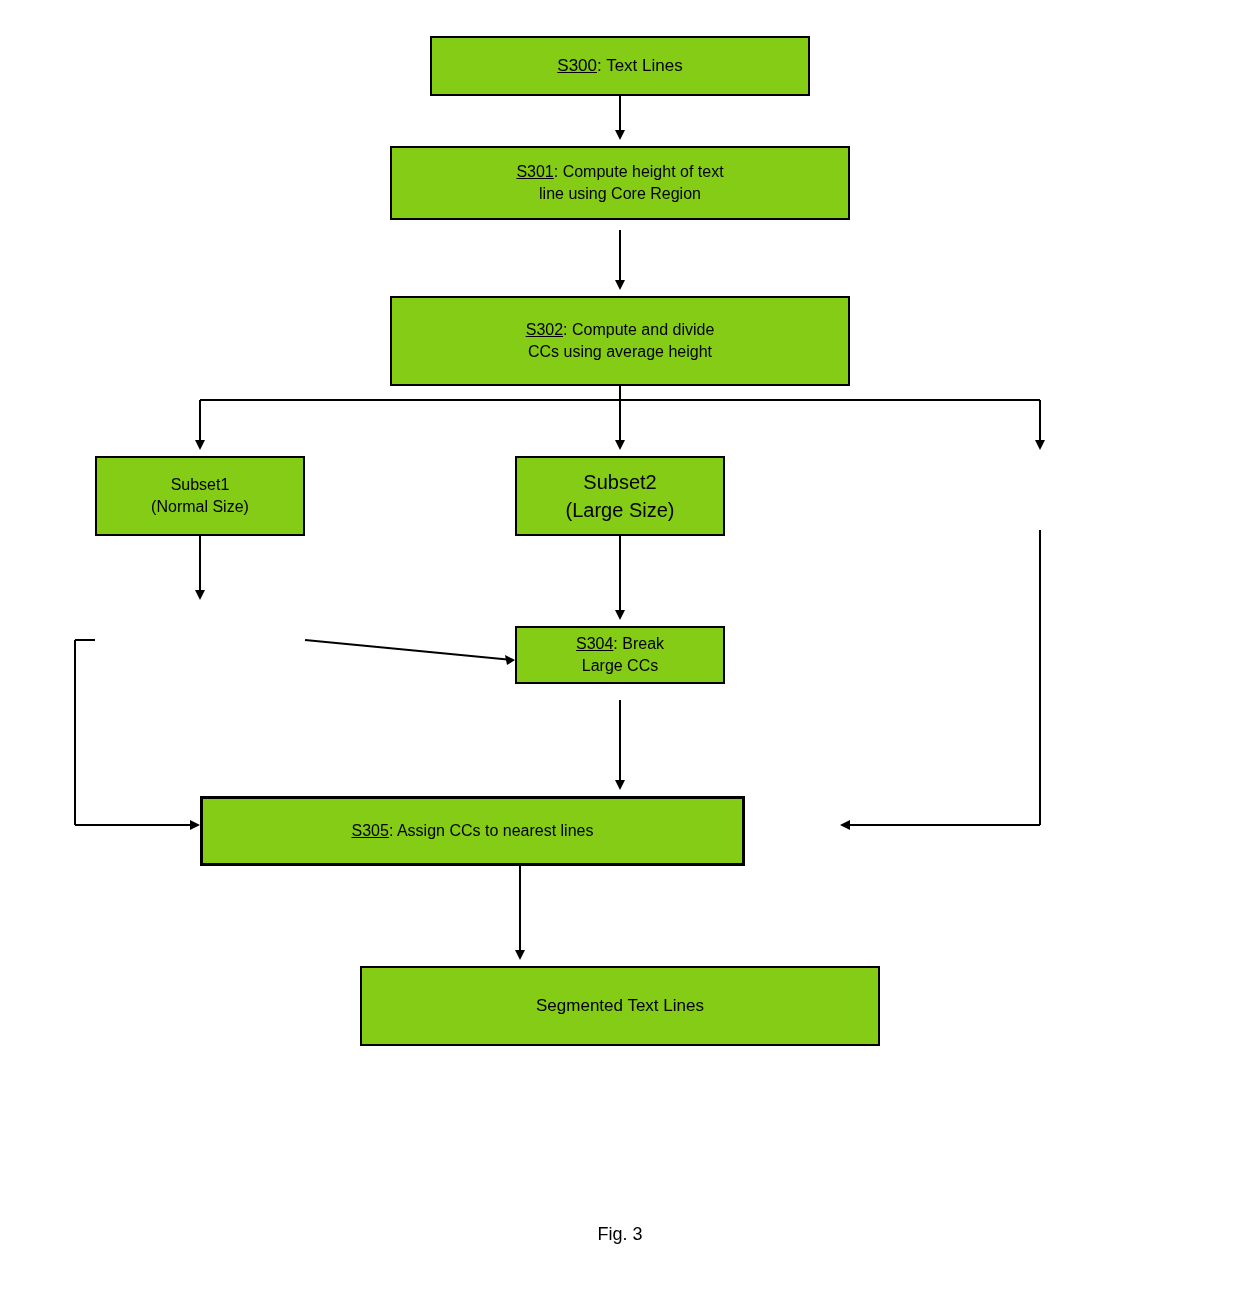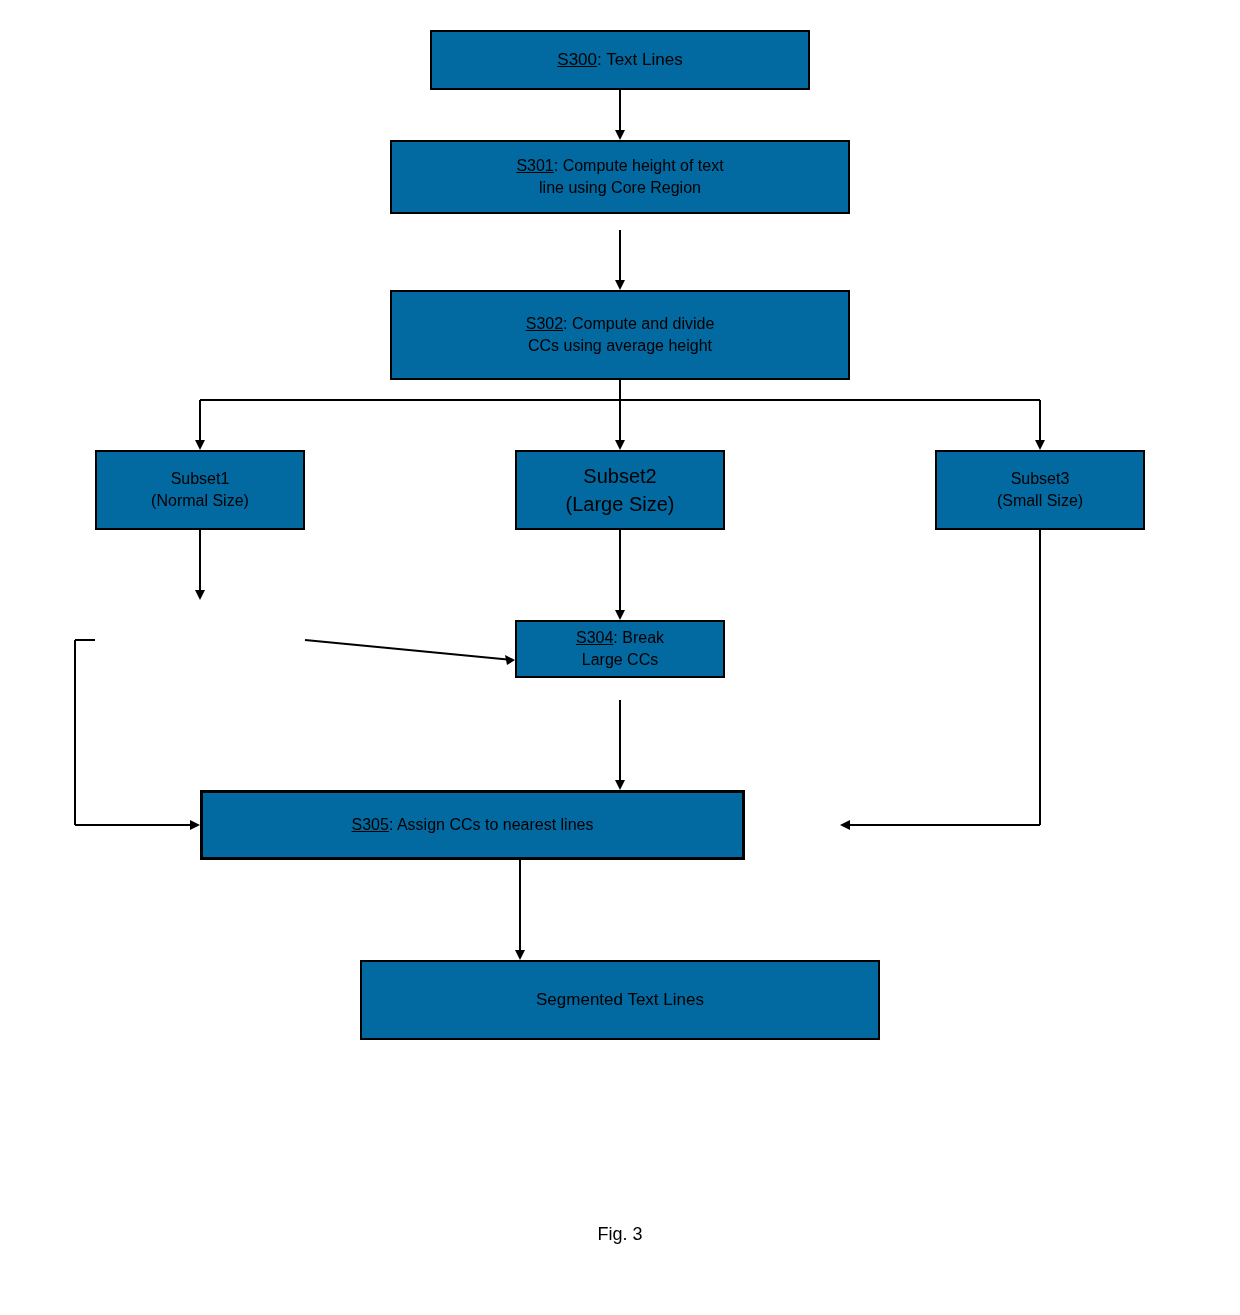--- a/index.html
+++ b/index.html
@@ -12,27 +12,28 @@
       position: relative;
     }
     .diagram-container {
       position: relative;
       width: 1240px;
       height: 1260px;
     }
     .box {
       position: absolute;
       border: 2px solid #000;
-      background: #0369a1;
+      background: #84cc16;
       text-align: center;
       display: flex;
       align-items: center;
       justify-content: center;
       font-size: 16px;
       line-height: 1.4;
+      margin-top: 6px;
     }
     .box span u {
       text-decoration: underline;
     }
     svg.arrows {
       position: absolute;
       top: 0;
       left: 0;
       width: 1240px;
       height: 1260px;
@@ -109,23 +110,20 @@
   </div>
 
   <div class="box" style="left:95px; top:450px; width:210px; height:80px; font-size:16px;">
     <span>Subset1<br>(Normal Size)</span>
   </div>
 
   <div class="box" style="left:515px; top:450px; width:210px; height:80px; font-size:20px;">
     <span>Subset2<br>(Large Size)</span>
   </div>
 
-  <div class="box" style="left:935px; top:450px; width:210px; height:80px; font-size:16px;">
-    <span>Subset3<br>(Small Size)</span>
-  </div>
 
 
   <div class="box" style="left:515px; top:620px; width:210px; height:58px; font-size:16px;">
     <span><u>S304</u>: Break<br>Large CCs</span>
   </div>
 
   <div class="box" style="left:200px; top:790px; width:545px; height:70px; font-size:16px; border-width:3px;">
     <span><u>S305</u>: Assign CCs to nearest lines</span>
   </div>
 

